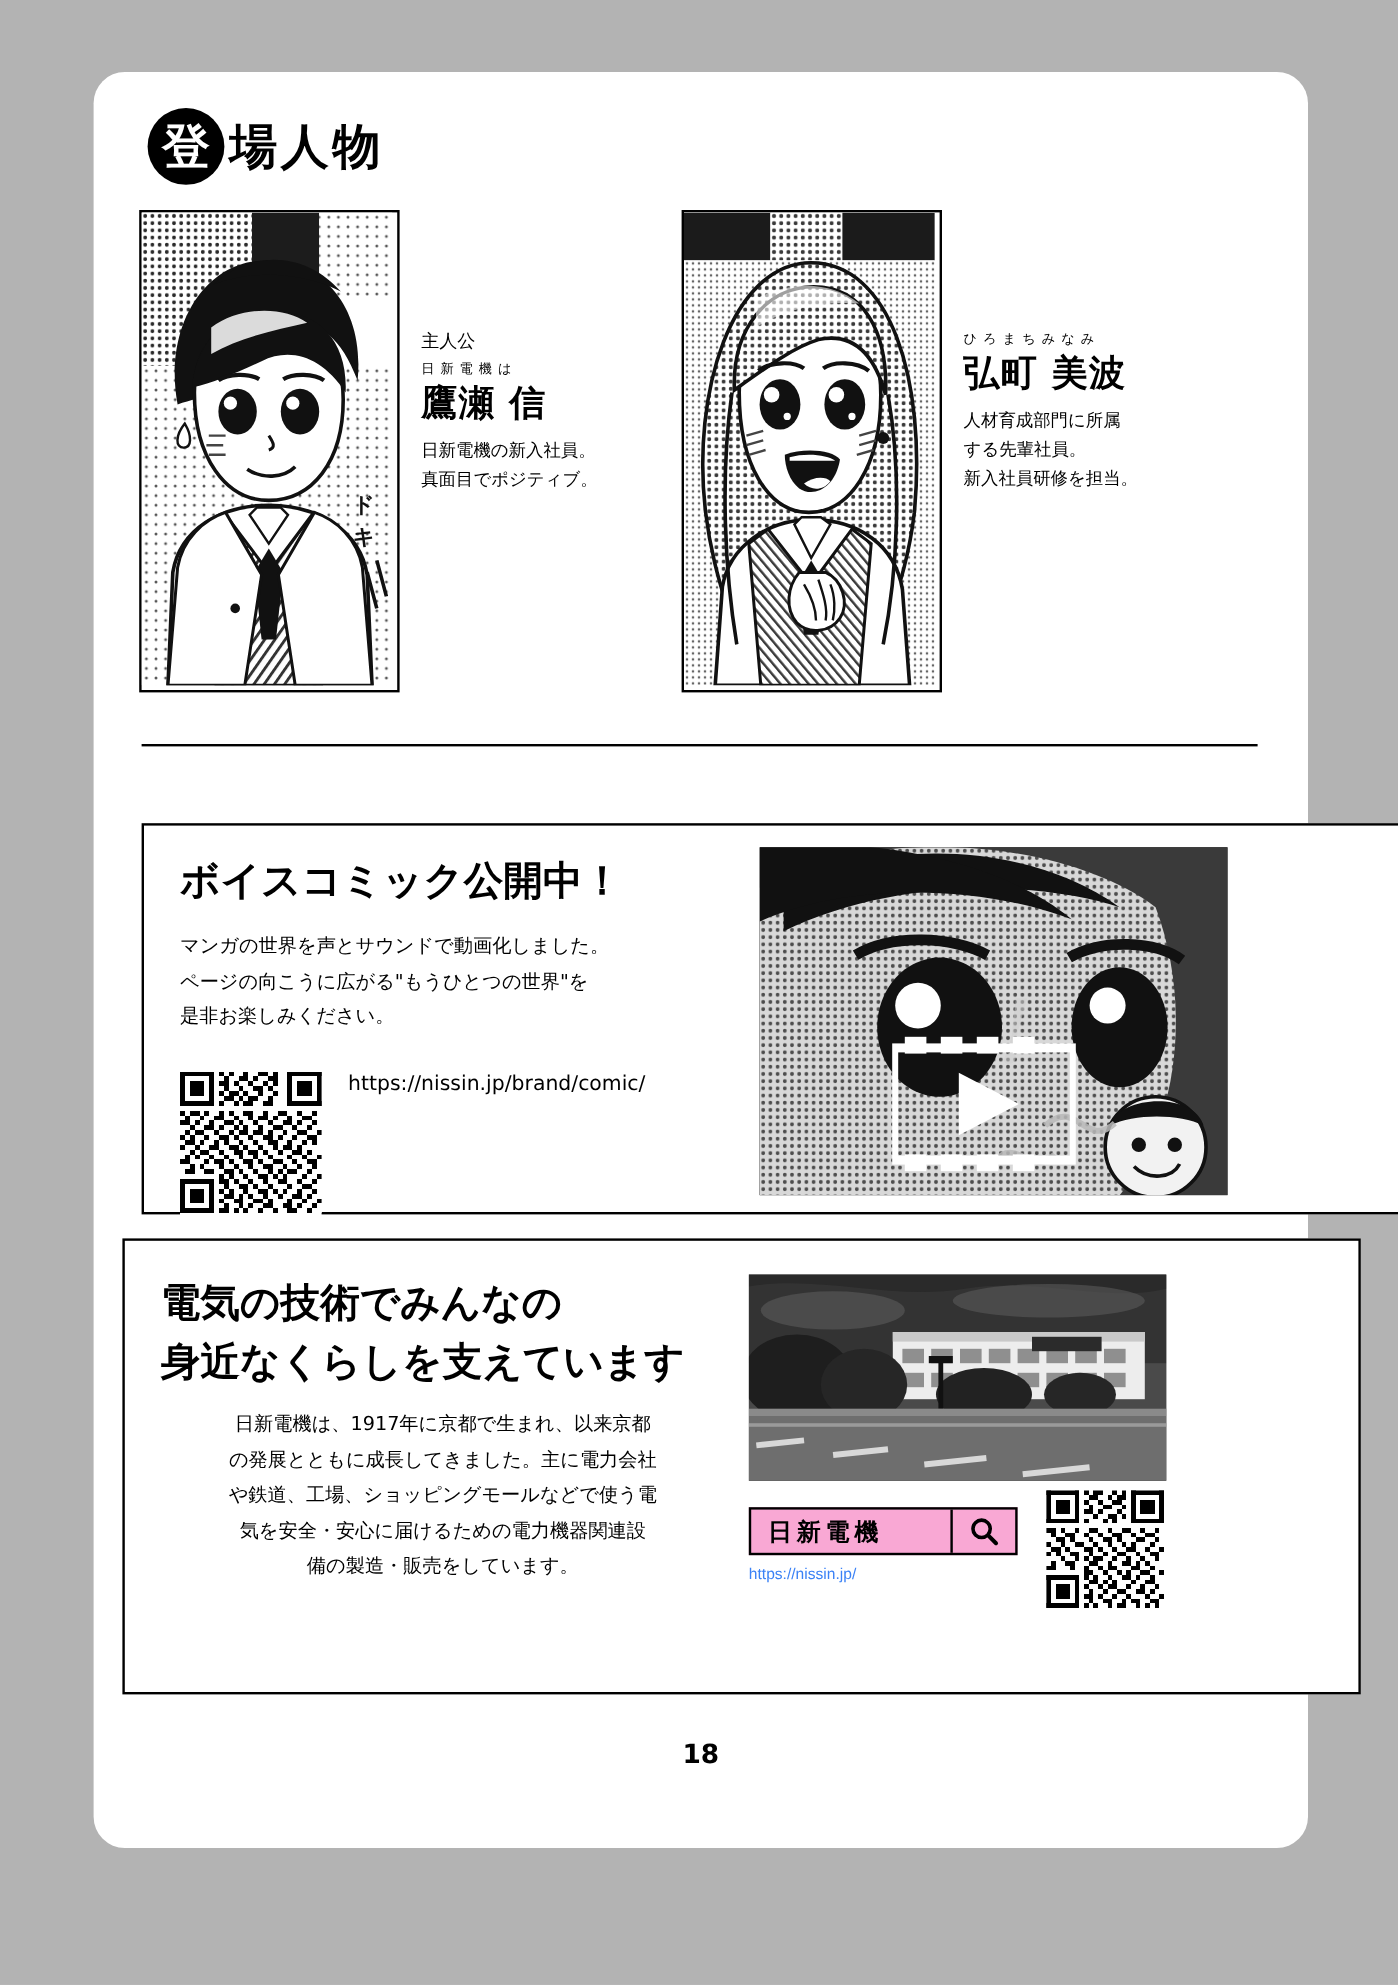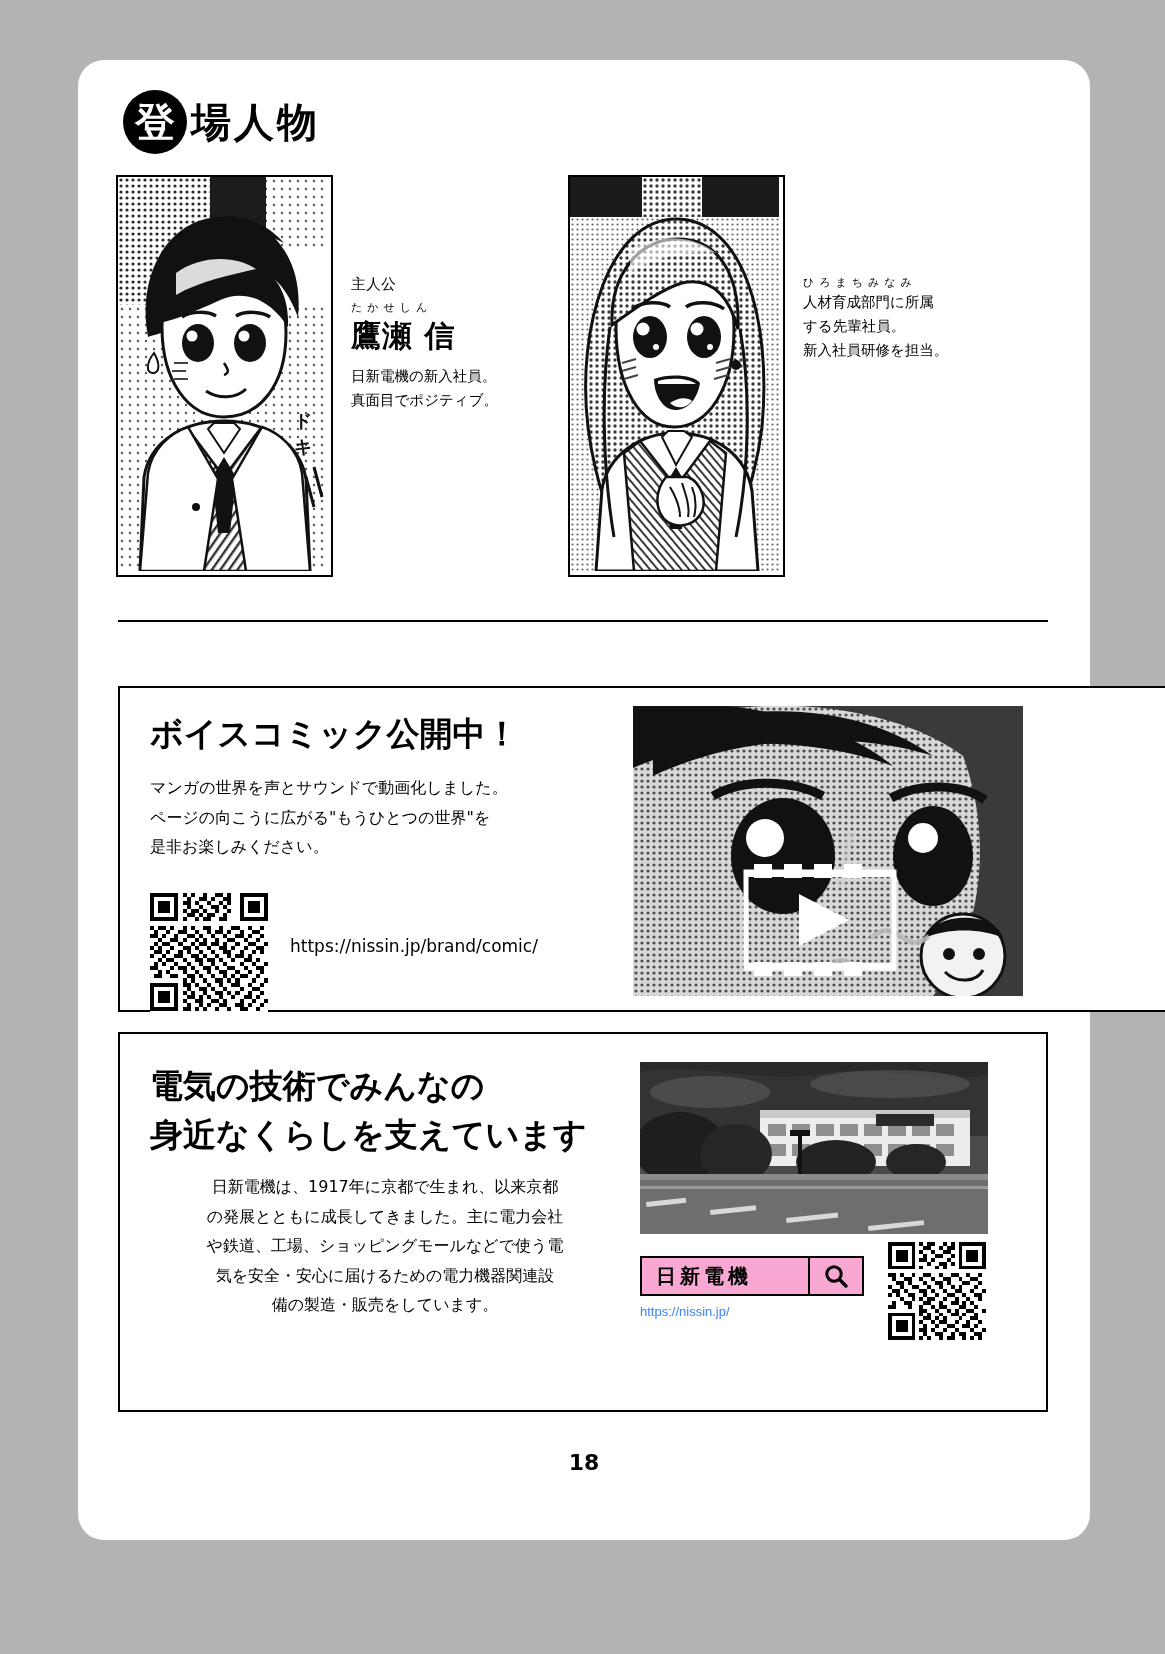--- a/index.html
+++ b/index.html
@@ -131,23 +131,23 @@
     background: #fff;
     box-sizing: border-box;
   }
   .box-comic {
     left: 40px;
     top: 626px;
     width: 1084px;
     height: 326px;
   }
   .box-company {
-    left: 40px;
+    left: 24px;
     top: 972px;
-    width: 930px;
+    width: 1032px;
     height: 380px;
   }
   .box-title {
     font-size: 33px;
     font-weight: bold;
     color: #000;
     font-family: "DejaVu Sans", sans-serif;
     letter-spacing: 0px;
   }
   .box-body {
@@ -161,21 +161,21 @@
     position: absolute;
     left: 30px;
     top: 24px;
     width: 470px;
   }
   .comic-qr-row {
     position: absolute;
     left: 30px;
     top: 205px;
     display: flex;
-    align-items: center;
+    align-items: flex-start;
   }
   .qr {
     background: #fff;
   }
   .comic-url {
     font-size: 17px;
     color: #000;
     font-family: "DejaVu Sans", sans-serif;
     margin-left: 22px;
     margin-bottom: 16px;
@@ -336,21 +336,21 @@
 
           <g fill="#111" font-family="DejaVu Sans, sans-serif" font-size="18" font-weight="bold">
             <text x="176" y="250">ド</text>
             <text x="176" y="276">キ</text>
           </g>
           <path d="M196 290 L204 320 M188 300 L196 330" stroke="#111" stroke-width="3"></path>
         </svg>
       </div>
       <div class="char-text">
         <div class="char-role">主人公</div>
-        <div class="furigana">たかせしん</div>
+        <div class="furigana">日新電機は</div>
         <div class="char-name">鷹瀬 信</div>
         <div class="char-desc" style="white-space: pre-line;">日新電機の新入社員。
 真面目でポジティブ。</div>
       </div>
     </div>
 
     <div class="char char-b">
       <div class="portrait">
         <svg width="209" height="394" viewBox="0 0 209 394" xmlns="http://www.w3.org/2000/svg">
           <defs>
@@ -409,20 +409,21 @@
 
           <path d="M96 300 C86 312 84 330 94 342 C104 352 122 350 130 338 C138 326 132 306 118 300 Z" fill="#ffffff" stroke="#111" stroke-width="2.5"></path>
           <path d="M100 310 C106 320 110 330 110 340 M112 306 C116 318 120 330 118 340 M122 310 C126 320 126 332 124 340" stroke="#111" stroke-width="2" fill="none"></path>
 
           <path d="M40 150 C30 220 34 300 44 360" stroke="#111" stroke-width="3" fill="none"></path>
           <path d="M170 152 C182 220 178 300 166 360" stroke="#111" stroke-width="3" fill="none"></path>
         </svg>
       </div>
       <div class="char-text">
         <div class="furigana">ひろまちみなみ</div>
+        <div class="char-name">弘町 美波</div>
         <div class="char-desc" style="white-space: pre-line;">人材育成部門に所属
 する先輩社員。
 新入社員研修を担当。</div>
       </div>
     </div>
   </div>
 
   <div class="divider"></div>
 
   <div class="box box-comic">

